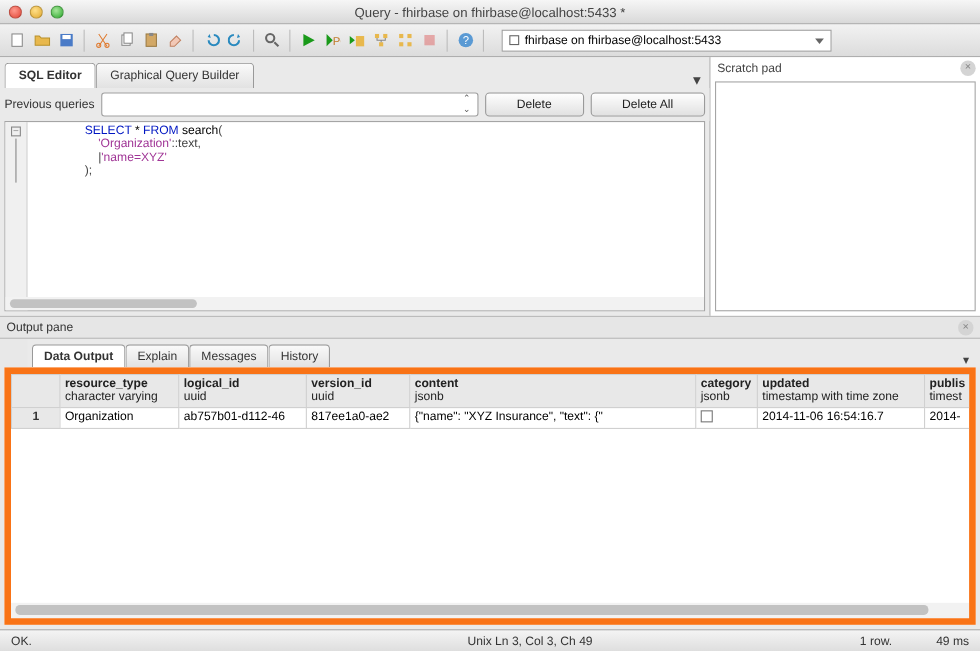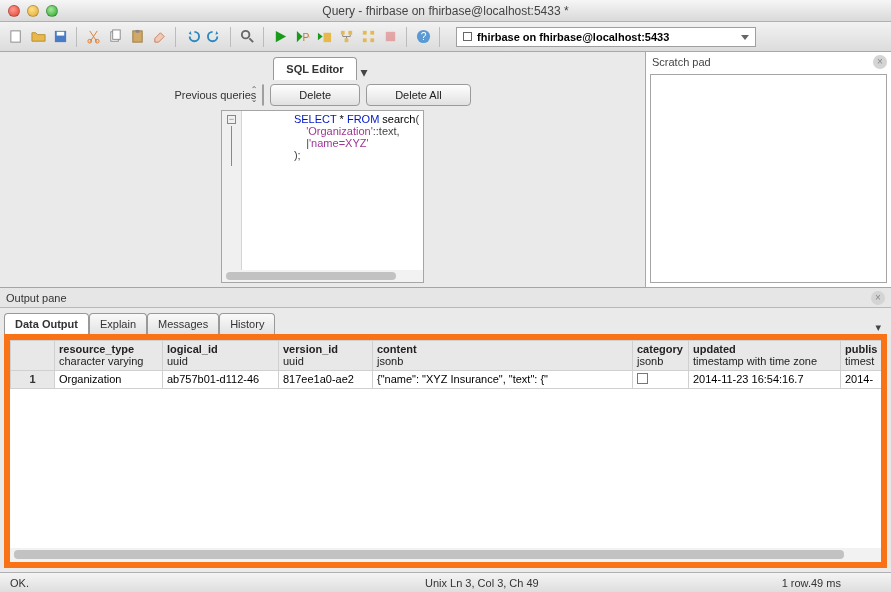--- a/index.html
+++ b/index.html
@@ -13,26 +13,26 @@
 .tl.zoom { background: radial-gradient(circle at 40% 35%, #a8e79c, #28a62a); }
 .title { position: absolute; left: 0; right: 0; text-align: center; font-size: 12px; color: #444; pointer-events: none; }
 
 .toolbar { height: 30px; background: linear-gradient(#f2f2f2,#dcdcdc); border-bottom: 1px solid #a8a8a8; display: flex; align-items: center; padding: 0 6px; gap: 2px; }
 .tb-sep { width: 1px; height: 20px; background: #bcbcbc; margin: 0 4px; }
 .tb-btn { width: 20px; height: 20px; display: flex; align-items: center; justify-content: center; color: #555; }
 .tb-btn svg { width: 15px; height: 15px; }
 .tb-btn.play svg { fill: #1a9a1a; }
 .tb-btn.folder svg { fill: #e8b84d; stroke: #b8902a; }
 .tb-btn.save svg { fill: #4a7bc7; }
-.db-select { flex: 0 0 300px; margin-left: 10px; border: 1px solid #9f9f9f; background: #fff; height: 20px; display: flex; align-items: center; padding: 0 20px 0 6px; position: relative; font-weight: bold; }
+.db-select { flex: 0 0 300px; margin-left: 10px; border: 1px solid #9f9f9f; background: #fff; height: 20px; display: flex; align-items: center; padding: 0 20px 0 6px; position: relative; }
 .db-select::after { content: ""; position: absolute; right: 6px; top: 7px; width: 0; height: 0; border-left: 4px solid transparent; border-right: 4px solid transparent; border-top: 5px solid #666; }
 .db-select .sq { width: 9px; height: 9px; border: 1px solid #666; margin-right: 5px; }
 
 .mid { flex: 0 0 236px; display: flex; border-bottom: 1px solid #a5a5a5; }
-.left-pane { flex: 1; display: flex; flex-direction: column; border-right: 1px solid #a8a8a8; background: #eaeaea; align-items: center; }
+.left-pane { flex: 1; display: flex; flex-direction: column; border-right: 1px solid #a8a8a8; background: #eaeaea; }
 .tabs { display: flex; align-items: flex-end; height: 28px; padding: 4px 4px 0 4px; gap: 0; }
 .tab { padding: 5px 12px; border: 1px solid #999; border-bottom: none; background: linear-gradient(#fafafa,#e2e2e2); border-radius: 4px 4px 0 0; color: #333; }
 .tab.active { background: #fff; font-weight: bold; }
 .tabs .menu { margin-left: auto; font-size: 14px; color: #444; padding: 0 4px; }
 
 .prev-row { display: flex; align-items: center; height: 30px; padding: 4px; gap: 6px; background: #eaeaea; }
 .prev-label { color: #333; }
 .prev-select { flex: 1; height: 22px; border: 1px solid #a0a0a0; background: #fff; border-radius: 3px; position: relative; }
 .prev-select::after { content: "⌃\A⌄"; white-space: pre; position: absolute; right: 6px; top: 0px; font-size: 8px; line-height: 10px; color: #555; }
 .btn { height: 22px; padding: 0 28px; border: 1px solid #9a9a9a; background: linear-gradient(#fefefe,#e1e1e1); border-radius: 4px; color: #222; }
@@ -48,21 +48,21 @@
 .editor-scroll .thumb { width: 170px; height: 8px; background: #c2c2c2; border-radius: 4px; margin: 2px 4px; }
 
 .scratch { width: 245px; display: flex; flex-direction: column; background: #ffffff; }
 .scratch-h { height: 20px; padding: 3px 6px; color: #444; display: flex; align-items: center; position: relative; }
 .scratch-h .x { position: absolute; right: 4px; top: 3px; width: 14px; height: 14px; border-radius: 50%; background: #d4d4d4; color: #888; text-align: center; line-height: 13px; font-size: 10px; }
 .scratch-body { flex: 1; margin: 2px 4px 4px 4px; background: #fff; border: 1px solid #a5a5a5; }
 
 .out-h { height: 20px; padding: 3px 6px; background: #e6e6e6; color: #333; display: flex; align-items: center; border-bottom: 1px solid #b8b8b8; position: relative; }
 .out-h .x { position: absolute; right: 6px; top: 3px; width: 14px; height: 14px; border-radius: 50%; background: #d4d4d4; color: #888; text-align: center; line-height: 13px; font-size: 10px; }
 
-.out-tabs { display: flex; align-items: flex-end; height: 26px; padding: 4px 4px 0 4px; background: #eaeaea; }
+.out-tabs { display: flex; align-items: flex-end; height: 26px; padding: 4px 4px 0 4px; background: #eaeaea; margin-left: 25px; }
 .out-tabs .tab { font-size: 11px; padding: 4px 10px; }
 .out-tabs .menu { margin-left: auto; margin-right: 6px; color: #444; }
 
 .grid { flex: 1; background: #fff; border: 6px solid #f97316; margin: 0 4px; overflow: hidden; font-family: Menlo, Monaco, monospace; font-size: 11px; position: relative; }
 table { border-collapse: collapse; width: 100%; table-layout: fixed; }
 th, td { border: 1px solid #d0d0d0; padding: 2px 4px; text-align: left; vertical-align: top; }
 th.rownum, td.rownum { width: 44px; background: #e8e8e8; text-align: center; color: #333; font-weight: bold; }
 th { background: #e8e8e8; height: 30px; }
 th .hname { font-weight: bold; color: #222; }
 th .htype { font-weight: normal; color: #222; display: block; }
@@ -76,21 +76,21 @@
 .cat-sq { display: inline-block; width: 11px; height: 11px; border: 1px solid #777; }
 td { white-space: nowrap; overflow: hidden; text-overflow: clip; }
 
 .grid-scroll { position: absolute; bottom: 0; left: 0; right: 0; height: 14px; background: #f2f2f2; }
 .grid-scroll .thumb { width: 830px; height: 9px; background: #c2c2c2; border-radius: 4px; margin: 2px 4px; }
 
 .status { height: 20px; background: linear-gradient(#f4f4f4,#dedede); border-top: 1px solid #b0b0b0; display: flex; align-items: center; padding: 0 10px; color: #333; }
 .status .s1 { width: 415px; }
 .status .s2 { flex: 1; }
 .status .s3 { width: 80px; text-align: right; }
-.status .s4 { width: 70px; }
+.status .s4 { width: 70px; text-align: right; }
 
 .output-area { flex: 1; display: flex; flex-direction: column; }
 </style>
 </head>
 <body>
 
 <div class="titlebar">
   <div class="traffic">
     <div class="tl close"></div>
     <div class="tl min"></div>
@@ -211,20 +211,21 @@
   <div class="db-select">
     <span class="sq"></span>
     <span>fhirbase on fhirbase@localhost:5433</span>
   </div>
 </div>
 
 <div class="mid">
   <div class="left-pane">
     <div class="tabs">
       <div class="tab active">SQL Editor</div>
+      <div class="tab">Graphical Query Builder</div>
       <div class="menu">▾</div>
     </div>
     <div class="prev-row">
       <span class="prev-label">Previous queries</span>
       <div class="prev-select"></div>
       <button class="btn">Delete</button>
       <button class="btn">Delete All</button>
     </div>
     <div class="editor">
       <div class="gutter">
@@ -277,21 +278,21 @@
         </tr>
       </thead>
       <tbody>
         <tr>
           <td class="rownum">1</td>
           <td>Organization</td>
           <td>ab757b01-d112-46</td>
           <td>817ee1a0-ae2</td>
           <td>{"name": "XYZ Insurance", "text": {"</td>
           <td><span class="cat-sq"></span></td>
-          <td>2014-11-23 16:54:16.7</td>
+          <td>2014-11-06 16:54:16.7</td>
           <td>2014-</td>
         </tr>
       </tbody>
     </table>
     <div class="grid-scroll">
         <div class="thumb"></div>
       </div>
   </div>
   <div style="height:4px;background:#eaeaea;"></div>
 </div>

